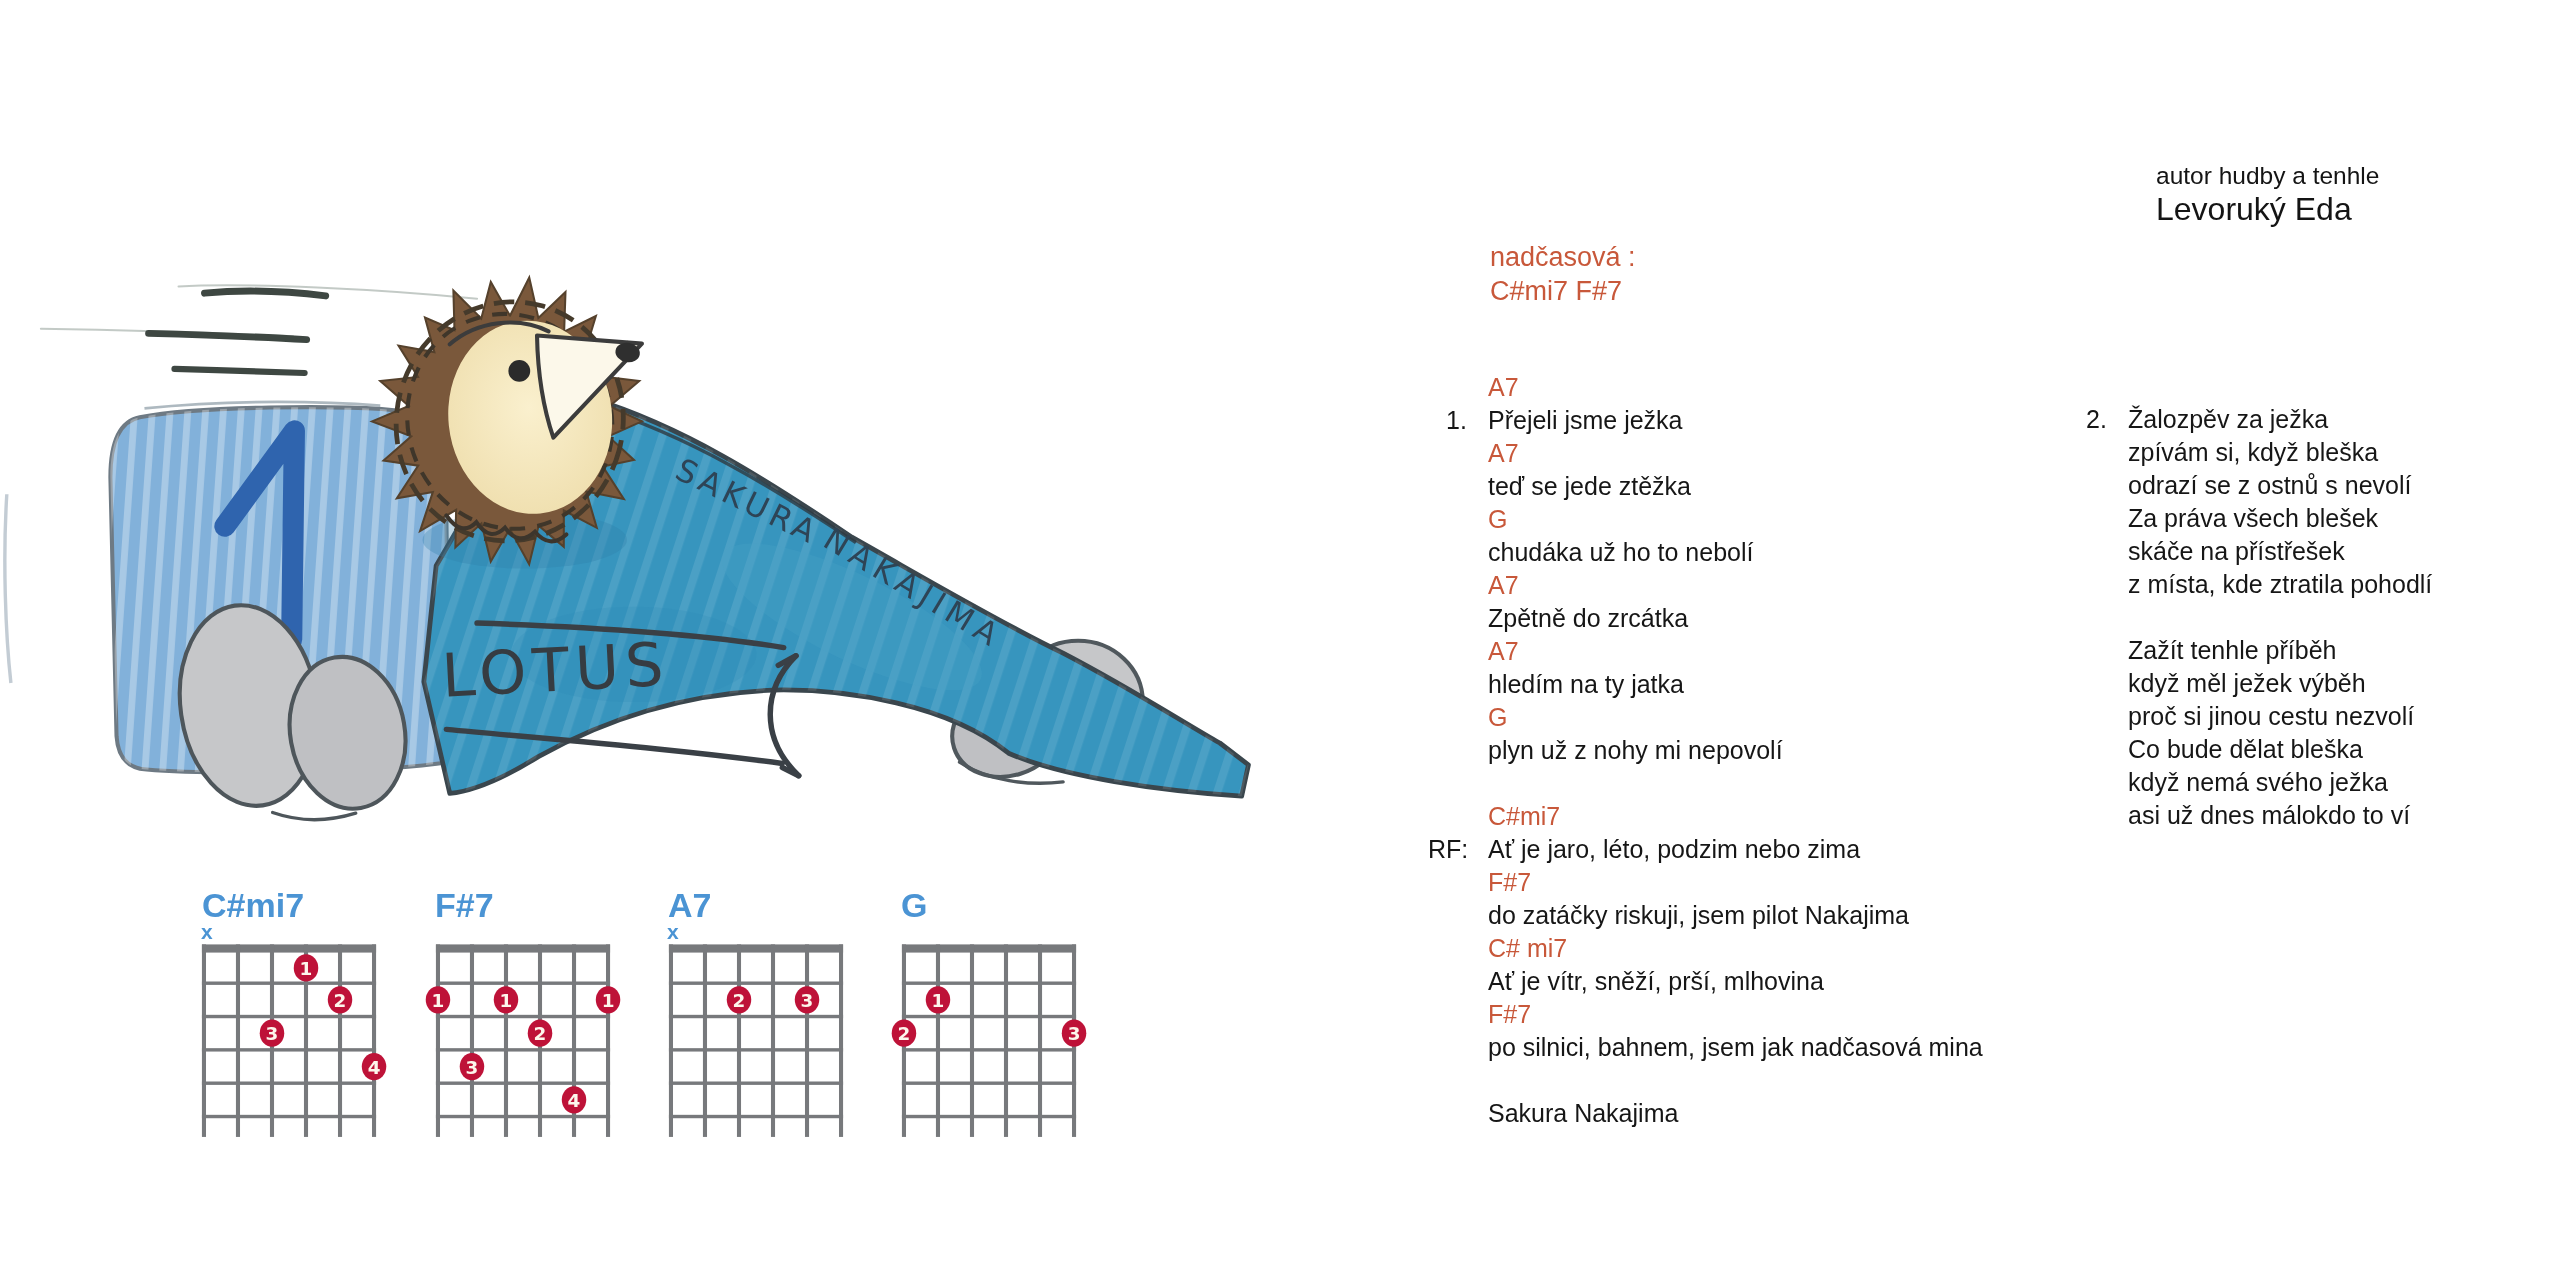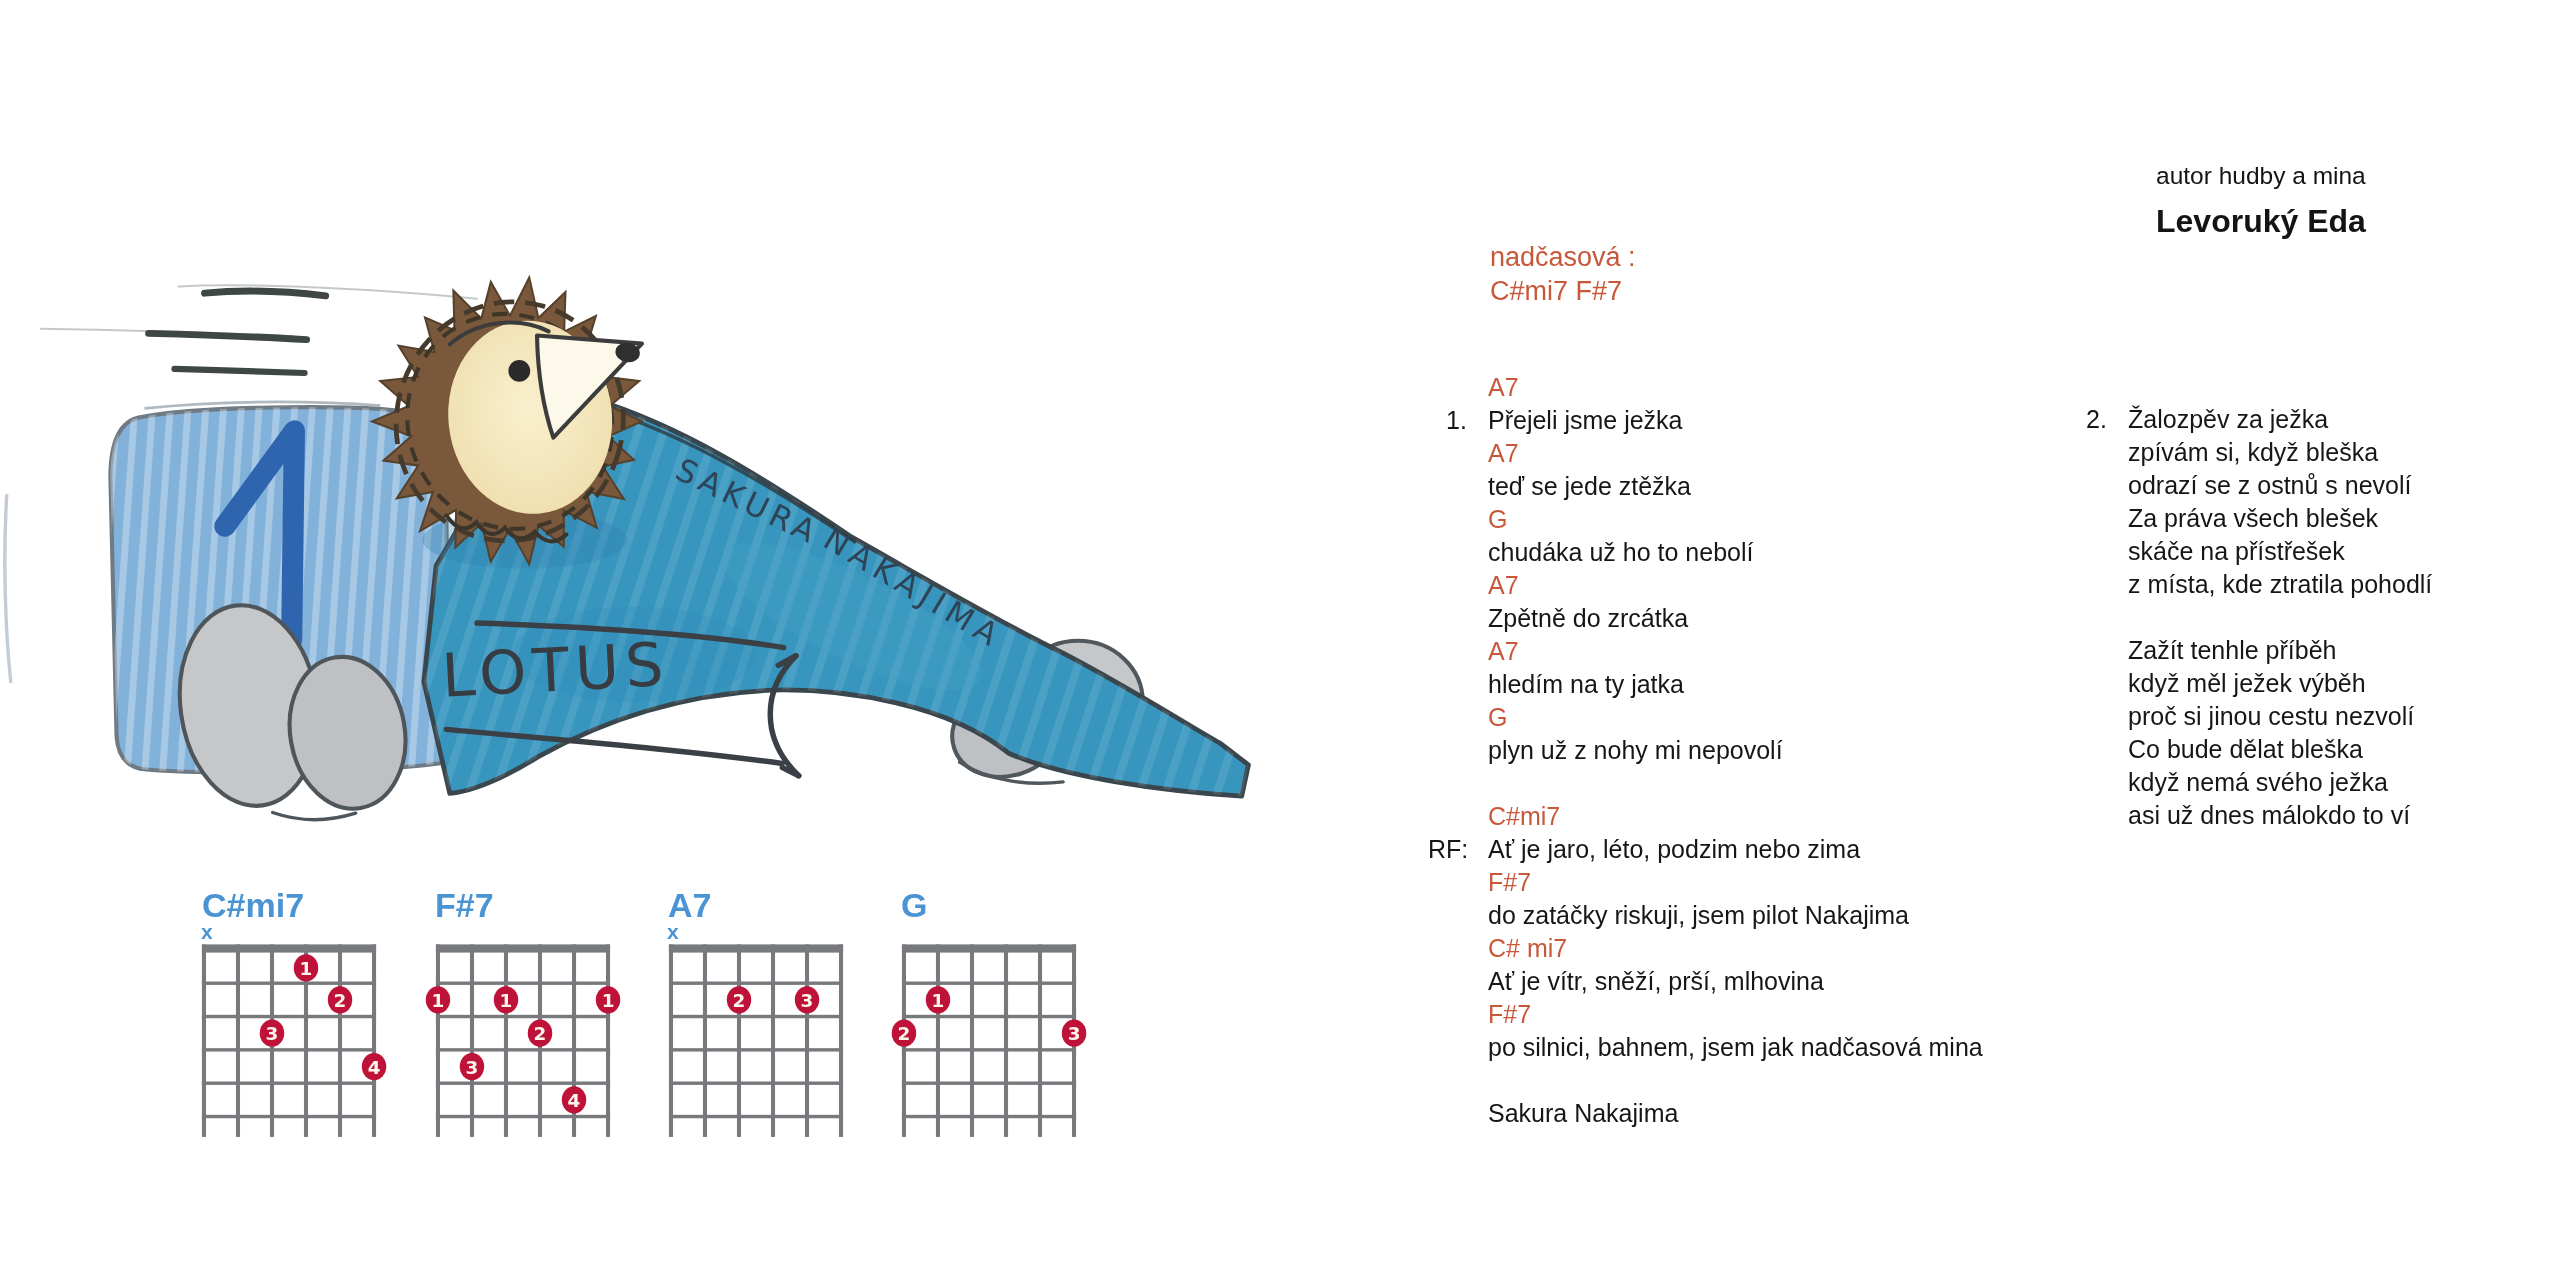--- a/index.html
+++ b/index.html
@@ -3,42 +3,42 @@
 <meta charset="utf-8">
 <style>
   html,body{margin:0;padding:0;background:#fff;}
   #page{position:relative;width:2576px;height:1288px;background:#fff;overflow:hidden;
         font-family:"Liberation Sans",sans-serif;color:#1b1b1b;}
   .abs{position:absolute;}
   #song-title{left:1477px;top:108px;font-size:117px;font-weight:bold;letter-spacing:-1.4px;
               color:var(--accent-blue);line-height:1;}
   #credit{left:2156px;top:161px;line-height:1.2;}
   #credit .lbl{font-size:24.5px;color:#141414;}
-  #credit .name{font-size:32px;font-weight:bold;color:#141414;letter-spacing:0px;margin-top:12px;}
+  #credit .name{font-size:32px;font-weight:normal;color:#141414;letter-spacing:0px;}
   #intro{left:1490px;top:240px;color:var(--orange);font-size:27px;line-height:34px;}
   .lineblock{font-size:25px;line-height:33px;white-space:pre;}
   #verse1{left:1488px;top:371px;}
   #verse2{left:2128px;top:403px;}
   .ln{position:relative;height:33px;}
   .ln.chord{color:var(--orange);}
   .ln.lyric{color:#161616;}
   .pfx{position:absolute;color:#161616;}
   .pfx.num{left:-42px;}
   .pfx.rf{left:-60px;}
   .diag-label{font-size:34px;font-weight:bold;color:var(--label-blue);line-height:1;}
   .diag-x{font-size:21px;font-weight:bold;color:var(--label-blue);line-height:1;}
   svg text{font-family:"DejaVu Sans","Liberation Sans",sans-serif;}
 </style>
 </head>
 <body>
 
 <div id="page" style="--accent-blue: #4287c9; --label-blue: #4b94d4; --orange: #c8583a;">
 
   <div class="abs" id="credit">
-    <div class="lbl">autor hudby a mina</div>
+    <div class="lbl">autor hudby a tenhle</div>
     <div class="name">Levoruký Eda</div>
   </div>
   <div class="abs" id="intro">
     <div>nadčasová :</div>
     <div>C#mi7 F#7</div>
   </div>
 
   <div class="abs lineblock" id="verse1"><div class="ln chord">A7</div><div class="ln lyric">Přejeli jsme ježka<span class="pfx num">1.</span></div><div class="ln chord">A7</div><div class="ln lyric">teď se jede ztěžka</div><div class="ln chord">G</div><div class="ln lyric">chudáka už ho to nebolí</div><div class="ln chord">A7</div><div class="ln lyric">Zpětně do zrcátka</div><div class="ln chord">A7</div><div class="ln lyric">hledím na ty jatka</div><div class="ln chord">G</div><div class="ln lyric">plyn už z nohy mi nepovolí</div><div class="ln blank"></div><div class="ln chord">C#mi7</div><div class="ln lyric">Ať je jaro, léto, podzim nebo zima<span class="pfx rf">RF:</span></div><div class="ln chord">F#7</div><div class="ln lyric">do zatáčky riskuji, jsem pilot Nakajima</div><div class="ln chord">C# mi7</div><div class="ln lyric">Ať je vítr, sněží, prší, mlhovina</div><div class="ln chord">F#7</div><div class="ln lyric">po silnici, bahnem, jsem jak nadčasová mina</div><div class="ln blank"></div><div class="ln lyric">Sakura Nakajima</div></div>
   <div class="abs lineblock" id="verse2"><div class="ln lyric">Žalozpěv za ježka<span class="pfx num">2.</span></div><div class="ln lyric">zpívám si, když bleška</div><div class="ln lyric">odrazí se z ostnů s nevolí</div><div class="ln lyric">Za práva všech blešek</div><div class="ln lyric">skáče na přístřešek</div><div class="ln lyric">z místa, kde ztratila pohodlí</div><div class="ln blank"></div><div class="ln lyric">Zažít tenhle příběh</div><div class="ln lyric">když měl ježek výběh</div><div class="ln lyric">proč si jinou cestu nezvolí</div><div class="ln lyric">Co bude dělat bleška</div><div class="ln lyric">když nemá svého ježka</div><div class="ln lyric">asi už dnes málokdo to ví</div></div>
 

